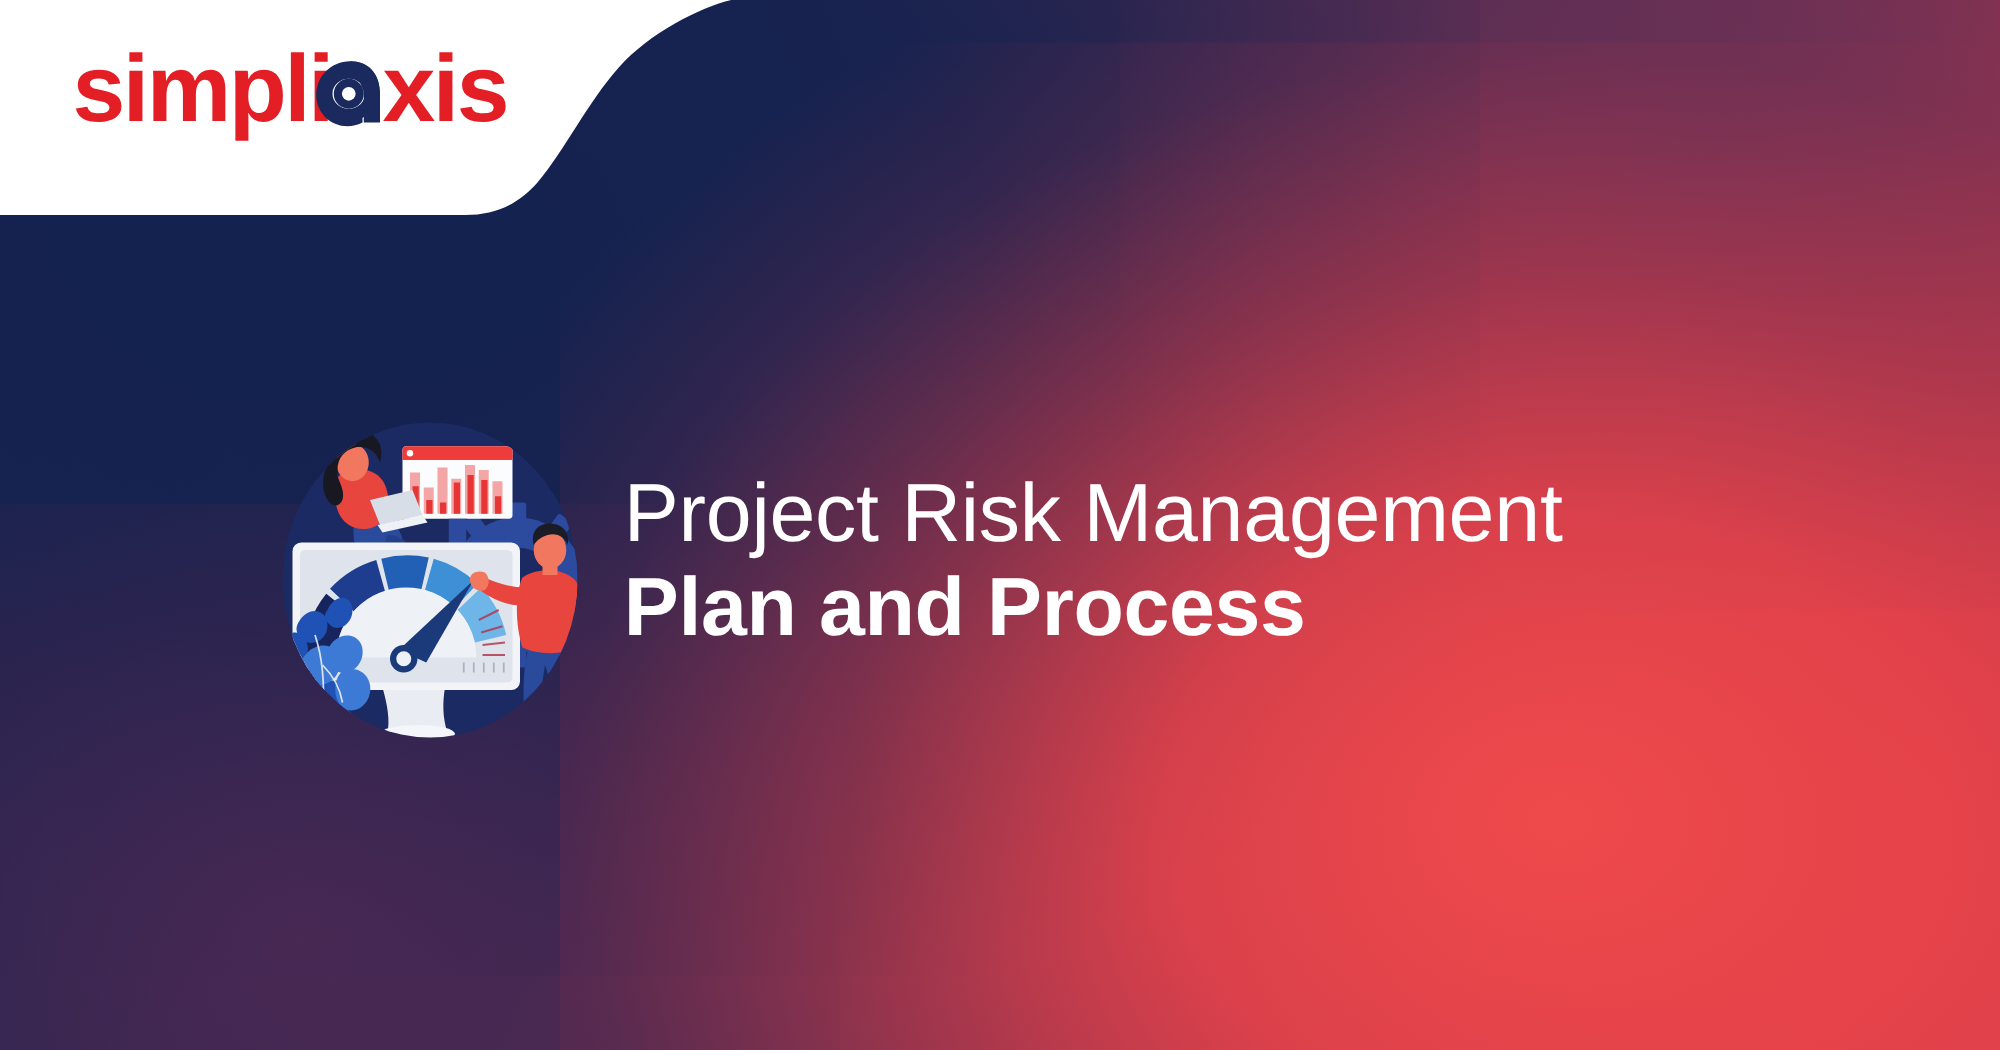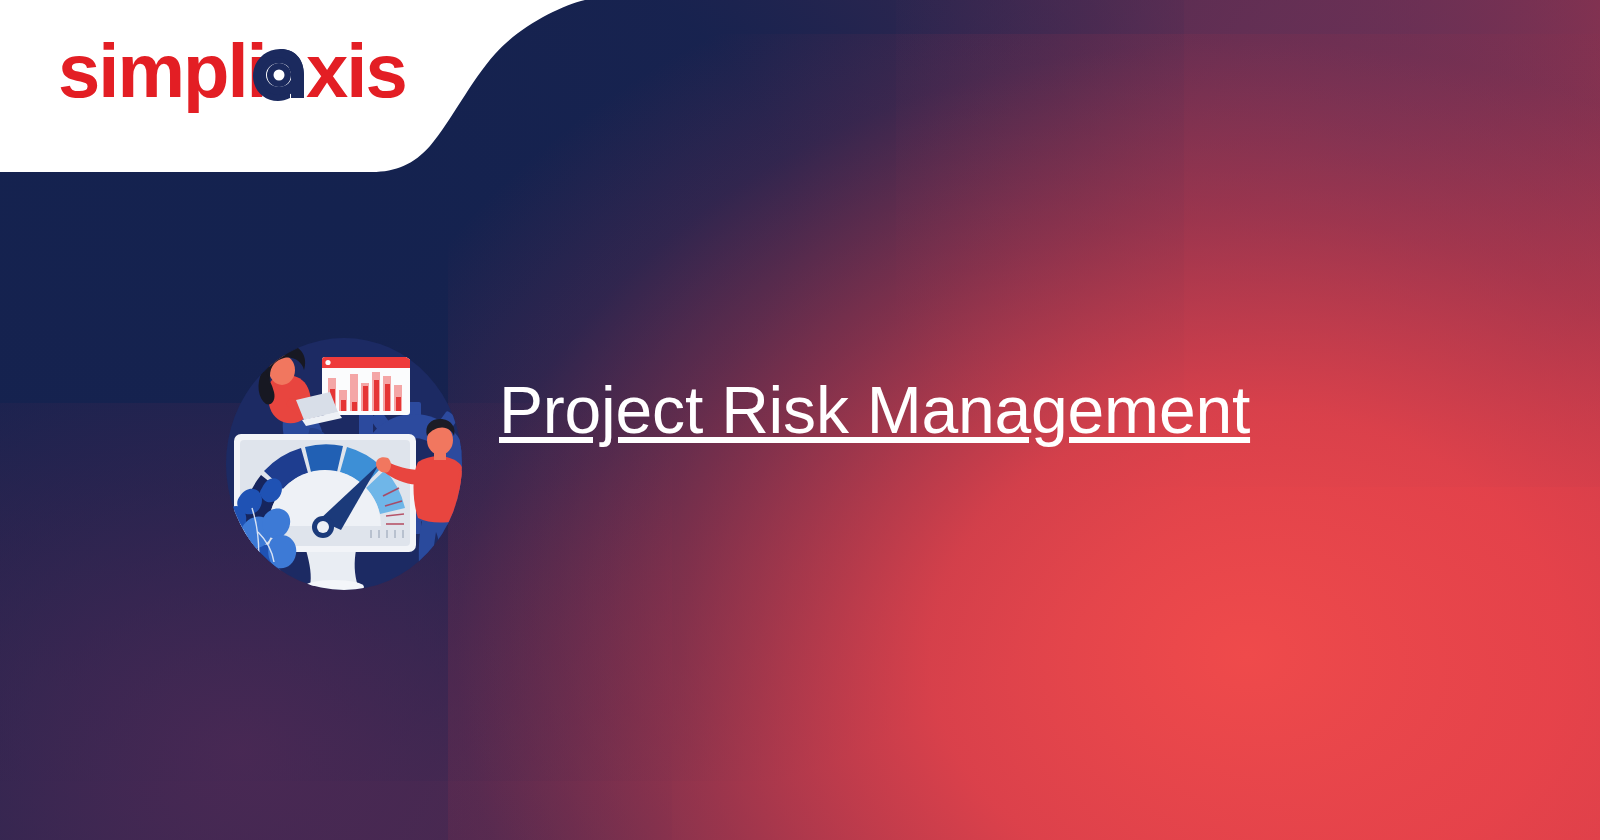--- a/index.html
+++ b/index.html
@@ -115,21 +115,20 @@
     width: 900px;
     color: #ffffff;
   }
   .headline-line1 {
     font-size: 66px;
     font-weight: 300;
     line-height: 1.06;
     letter-spacing: -0.2px;
     white-space: nowrap;
     color: #ffffff;
-    text-decoration: underline;
   }
   .headline-line2 {
     font-size: 66px;
     font-weight: 700;
     line-height: 1.12;
     letter-spacing: -0.3px;
     white-space: nowrap;
     color: #ffffff;
     margin-top: 3px;
   }
@@ -372,15 +371,16 @@
                    C234,84 238,92 236,100 C234,94 228,90 220,92
                    C214,94 211,97 209,100 Z" fill="#1b1c26"></path>
         </g>
 
       </g>
     </svg>
   </div>
 
   <div class="headline">
     <div class="headline-line1">Project Risk Management</div>
+    <div class="headline-line2">Plan and Process</div>
   </div>
 
 </div>
 
 </body></html>

